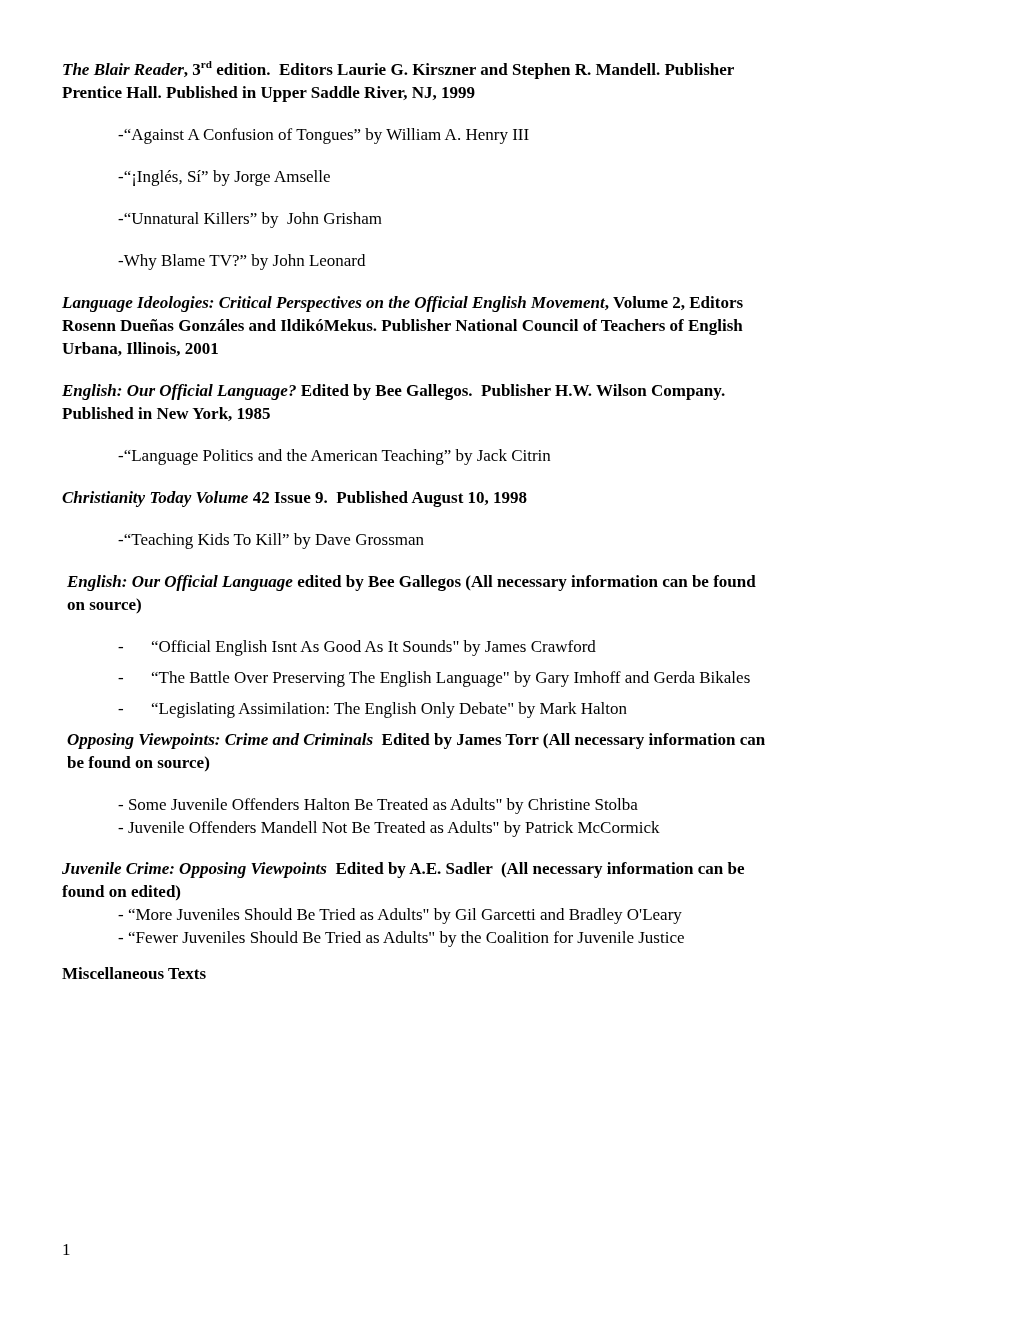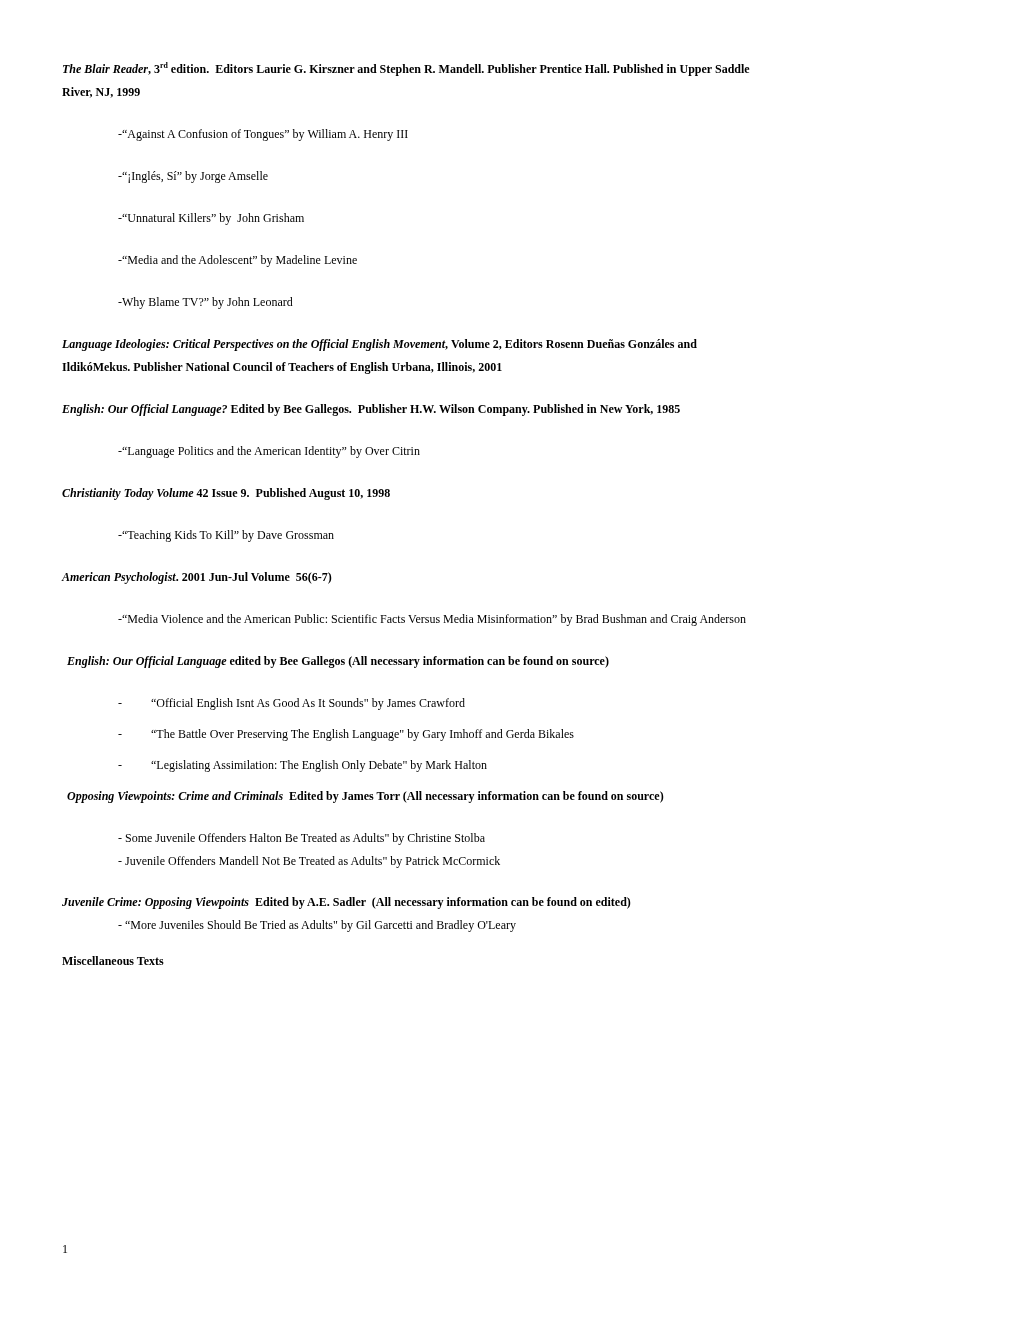--- a/index.html
+++ b/index.html
@@ -4,21 +4,21 @@
 <style>
   html, body { margin: 0; padding: 0; background: #ffffff; }
   .page {
     width: 812px;
     min-height: 1320px;
     box-sizing: border-box;
     padding: 58px 45px 40px 62px;
     background: #ffffff;
     color: #000000;
     font-family: "Liberation Serif", serif;
-    font-size: 12px;
+    font-size: 17px;
     line-height: 23px;
     position: relative;
   }
   p { margin: 0 0 19px 0; }
   .pre { white-space: pre-wrap; }
   .heading { font-weight: bold; }
   .heading .title { font-style: italic; }
   .mt-21 { }
   .mt-18 { margin-top: 18px; }
   .mt-19 { margin-top: 13px; }
@@ -36,42 +36,37 @@
 </head>
 <body>
 
 <div class="page">
 
   <section>
     <p class="heading"><span class="title pre">The Blair Reader</span><span class="pre">, 3</span><sup>rd</sup><span class="pre"> edition.  Editors Laurie G. Kirszner and Stephen R. Mandell. Publisher Prentice Hall. Published in Upper Saddle River, NJ, 1999</span></p>
     <p class="item pre">-“Against A Confusion of Tongues” by William A. Henry III</p>
     <p class="item pre">-“¡Inglés, Sí” by Jorge Amselle</p>
     <p class="item pre">-“Unnatural Killers” by  John Grisham</p>
-    <p class="item pre">-“Media and the Adolescent” by Madeline Levine</p>
     <p class="item pre">-Why Blame TV?” by John Leonard</p>
   </section>
 
   <section>
     <p class="heading mt-21"><span class="title pre">Language Ideologies: Critical Perspectives on the Official English Movement</span><span class="pre">, Volume 2, Editors Rosenn Dueñas Gonzáles and IldikóMekus. Publisher National Council of Teachers of English Urbana, Illinois, 2001</span></p>
   </section>
 
   <section>
     <p class="heading mt-21"><span class="title pre">English: Our Official Language?</span><span class="pre"> Edited by Bee Gallegos.  Publisher H.W. Wilson Company. Published in New York, 1985</span></p>
-    <p class="item pre">-“Language Politics and the American Identity” by Over Citrin</p>
+    <p class="item pre">-“Language Politics and the American Teaching” by Jack Citrin</p>
   </section>
 
   <section>
     <p class="heading mt-21"><span class="title pre">Christianity Today Volume</span><span class="pre"> 42 Issue 9.  Published August 10, 1998</span></p>
     <p class="item pre">-“Teaching Kids To Kill” by Dave Grossman</p>
   </section>
 
-  <section>
-    <p class="heading"><span class="title pre">American Psychologist</span><span class="pre">. 2001 Jun-Jul Volume  56(6-7)</span></p>
-    <p class="item pre">-“Media Violence and the American Public: Scientific Facts Versus Media Misinformation” by Brad Bushman and Craig Anderson</p>
-  </section>
 
   <section>
     <p class="heading indent-sm"><span class="title pre">English: Our Official Language</span><span class="pre"> edited by Bee Gallegos (All necessary information can be found on source)</span></p>
     <p class="item dash-row gap-sm">
         <span class="dash pre">-</span>
         <span class="pre">“Official English Isnt As Good As It Sounds" by James Crawford</span>
       </p>
     <p class="item dash-row gap-sm">
         <span class="dash pre">-</span>
         <span class="pre">“The Battle Over Preserving The English Language" by Gary Imhoff and Gerda Bikales</span>
@@ -84,20 +79,21 @@
 
   <section>
     <p class="heading indent-sm"><span class="title pre">Opposing Viewpoints: Crime and Criminals</span><span class="pre">  Edited by James Torr (All necessary information can be found on source)</span></p>
     <p class="item pre tight">- Some Juvenile Offenders Halton Be Treated as Adults" by Christine Stolba</p>
     <p class="item pre tight">- Juvenile Offenders Mandell Not Be Treated as Adults" by Patrick McCormick</p>
   </section>
 
   <section>
     <p class="heading mt-18 mb-0"><span class="title pre">Juvenile Crime: Opposing Viewpoints</span><span class="pre">  Edited by A.E. Sadler  (All necessary information can be found on edited)</span></p>
     <p class="item pre tight">- “More Juveniles Should Be Tried as Adults" by Gil Garcetti and Bradley O'Leary</p>
+    <p class="item pre tight">- “Fewer Juveniles Should Be Tried as Adults" by the Coalition for Juvenile Justice</p>
   </section>
 
   <section>
     <p class="heading mt-19"><span class="pre">Miscellaneous Texts</span></p>
   </section>
 
   <p class="page-number">1</p>
 
 </div>
 

